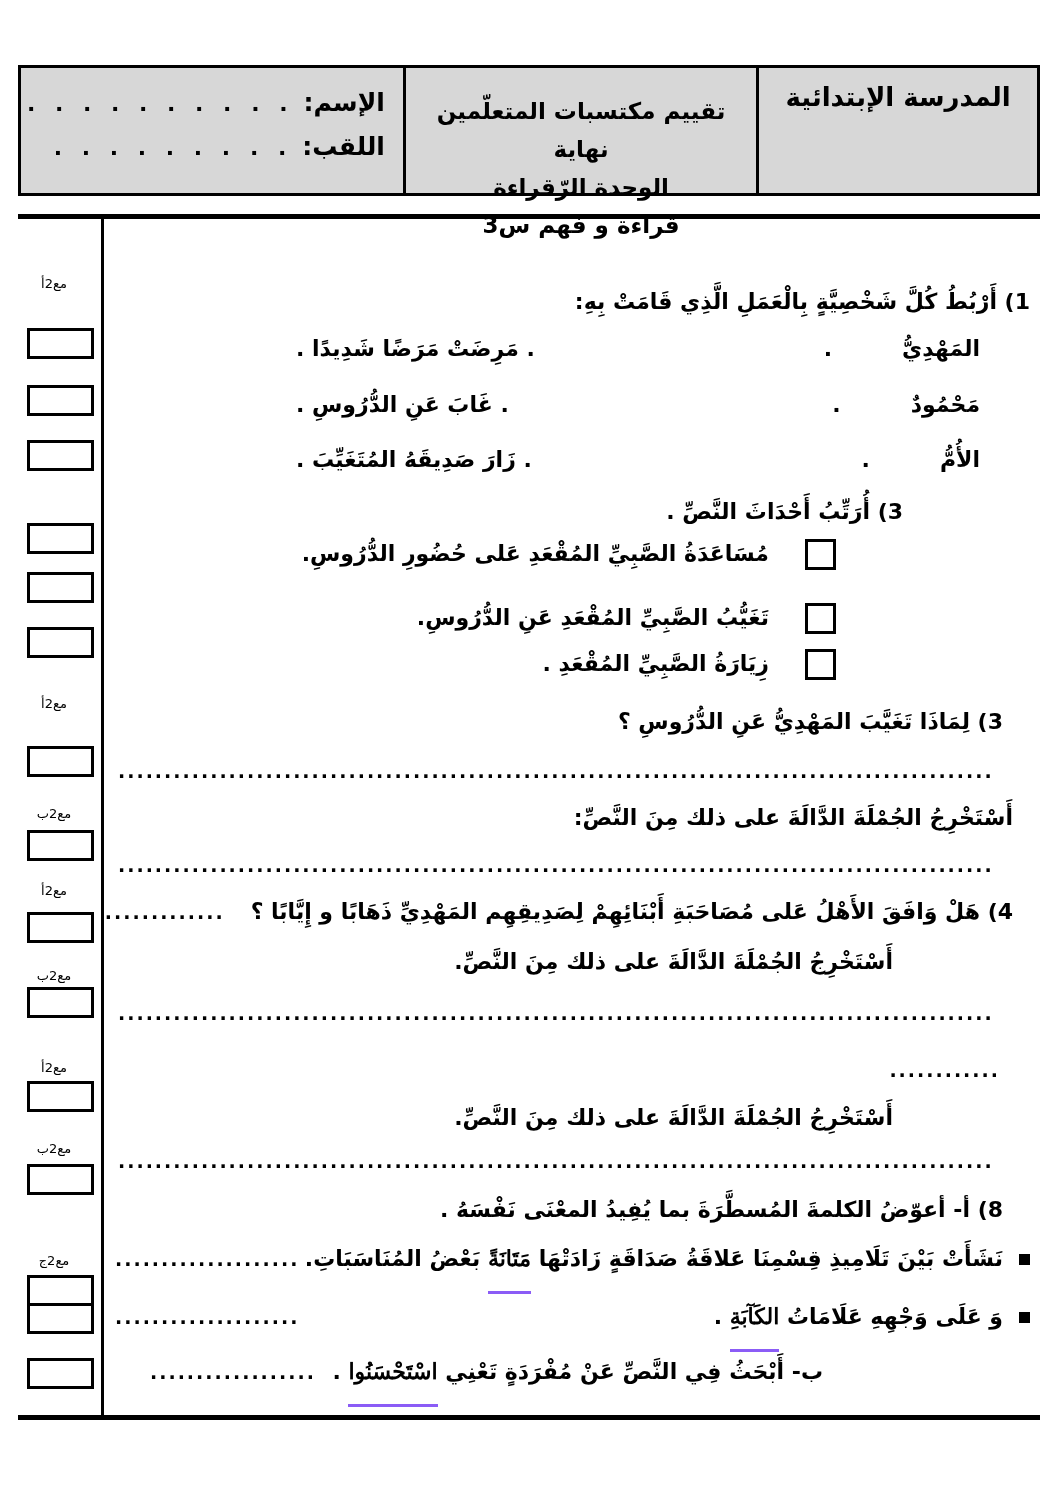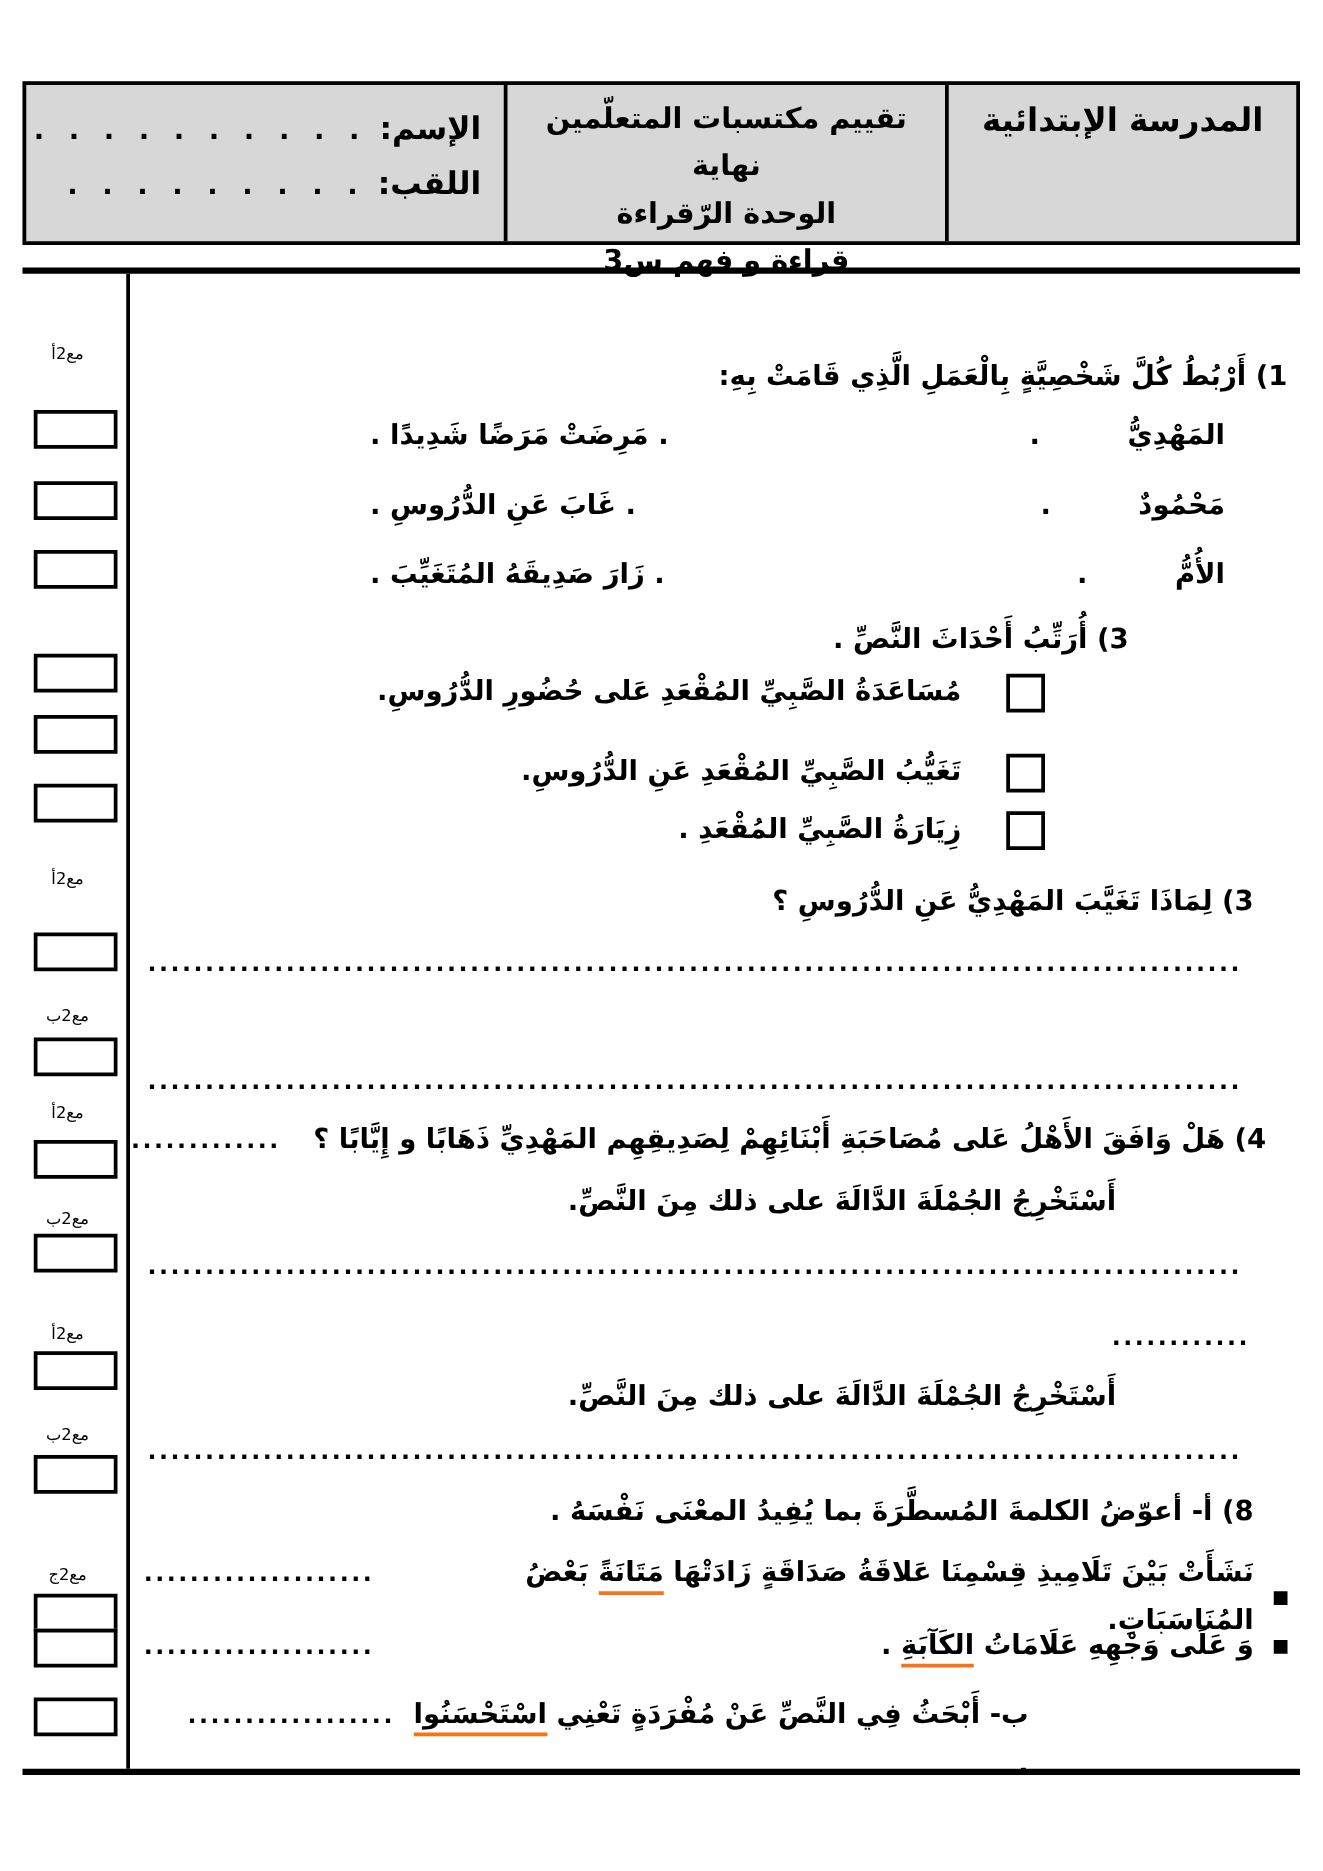--- a/index.html
+++ b/index.html
@@ -14,21 +14,21 @@
   
   .header-table {
     position:absolute; top:65px; left:18px; width:1022px; height:131px;
     border:3px solid #000; background:#d7d7d7;
     display:flex; direction:rtl;
   }
   .h-cell { height:100%; }
   .h-cell + .h-cell { border-right:3px solid #000; }
   .cell-school { width:318px; text-align:center; padding-top:14px;
     font-size:26px; font-weight:bold; }
-  .cell-title { width:404px; text-align:center; padding-top:8px;
+  .cell-title { width:404px; text-align:center; padding-top:24px;
     font-size:23px; font-weight:bold; line-height:38px; }
   .cell-names { flex:1; padding:20px 18px 0 6px; font-size:25px; font-weight:bold; }
   .name-row { display:flex; align-items:baseline; gap:10px; height:44px; white-space:nowrap; }
   .name-dots { font-size:22px; letter-spacing:6px; overflow:hidden; }
 
   
   .rule-top, .rule-bottom { position:absolute; left:18px; width:1022px; height:5px; background:#000; }
   .rule-top { top:214px; }
   .rule-bottom { top:1415px; }
   .vline { position:absolute; left:101px; top:219px; width:3px; height:1196px; background:#000; }
@@ -68,21 +68,21 @@
   }
   .inline-dots { font-size:19px; letter-spacing:2px; font-weight:bold; }
 
   .bullet-row {
     position:absolute; right:28px; left:115px;
     display:flex; justify-content:space-between; align-items:baseline;
     font-weight:bold; font-size:22px; line-height:38px;
   }
   .bullet-main { display:flex; align-items:baseline; gap:16px; }
   .sq { width:11px; height:11px; background:#000; flex:0 0 auto; align-self:center; }
-  .u { border-bottom:3px solid #f97316; padding-bottom:2px; }
+  .u { border-bottom:3px solid #8b5cf6; padding-bottom:20px;font-family:Liberation Serif, serif; }
 
   .partb-row {
     position:absolute; right:235px; left:150px;
     display:flex; justify-content:space-between; align-items:baseline;
     font-weight:bold; font-size:22px; line-height:40px;
   }
 </style>
 </head>
 <body>
 
@@ -171,20 +171,21 @@
     <span class="chk"></span>
     <span>تَغَيُّبُ الصَّبِيِّ المُقْعَدِ عَنِ الدُّرُوسِ.</span>
   </div>
   <div class="chk-row" style="top:644px">
     <span class="chk"></span>
     <span>زِيَارَةُ الصَّبِيِّ المُقْعَدِ .</span>
   </div>
 
   <div class="blk q-head" style="top:704px; right:55px">3) لِمَاذَا تَغَيَّبَ المَهْدِيُّ عَنِ الدُّرُوسِ ؟</div>
   <div class="dots-line" style="top:760px">........................................................................................................................</div>
+  <div class="blk q-head" style="top:800px; right:45px">أَسْتَخْرِجُ الجُمْلَةَ الدَّالَةَ على ذلك مِنَ النَّصِّ:</div>
   <div class="dots-line" style="top:854px">........................................................................................................................</div>
 
   <div class="blk flexline" style="top:894px; right:45px">
     <span class="q-head">4) هَلْ وَافَقَ الأَهْلُ عَلى مُصَاحَبَةِ أَبْنَائِهِمْ لِصَدِيقِهِم المَهْدِيِّ ذَهَابًا و إِيَّابًا ؟</span>
     <span class="inline-dots">.............</span>
   </div>
   <div class="blk q-head" style="top:944px; right:165px">أَسْتَخْرِجُ الجُمْلَةَ الدَّالَةَ على ذلك مِنَ النَّصِّ.</div>
   <div class="dots-line" style="top:1002px">........................................................................................................................</div>
 
   <div class="blk flexline" style="top:1052px; right:58px">

